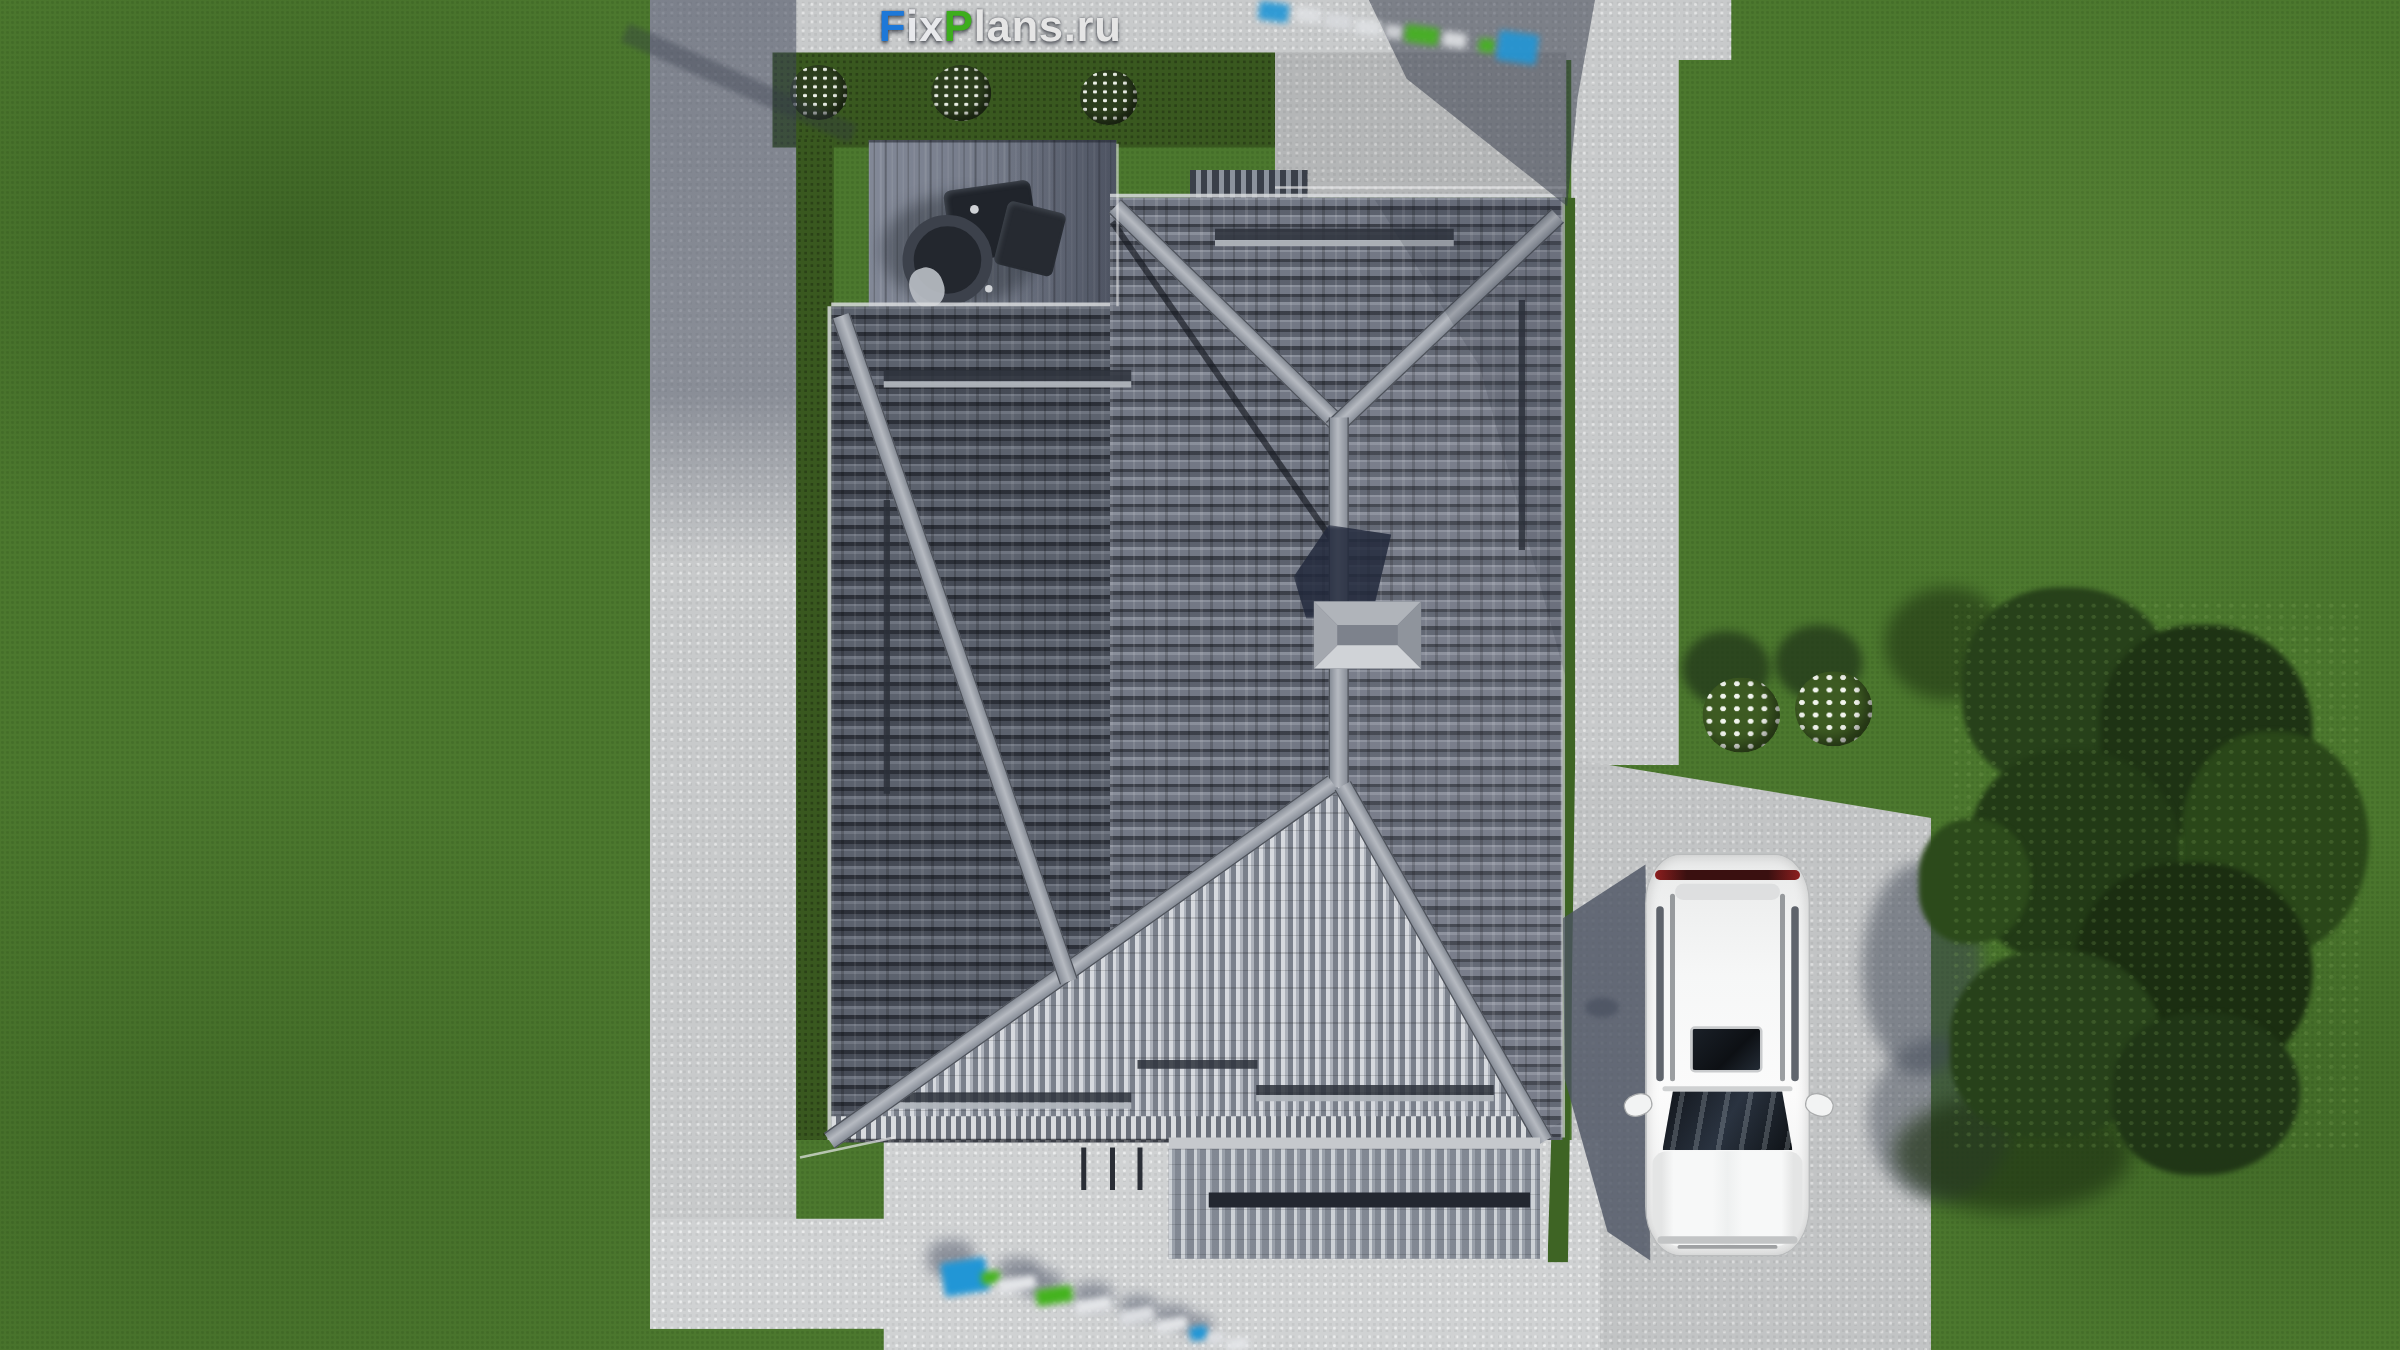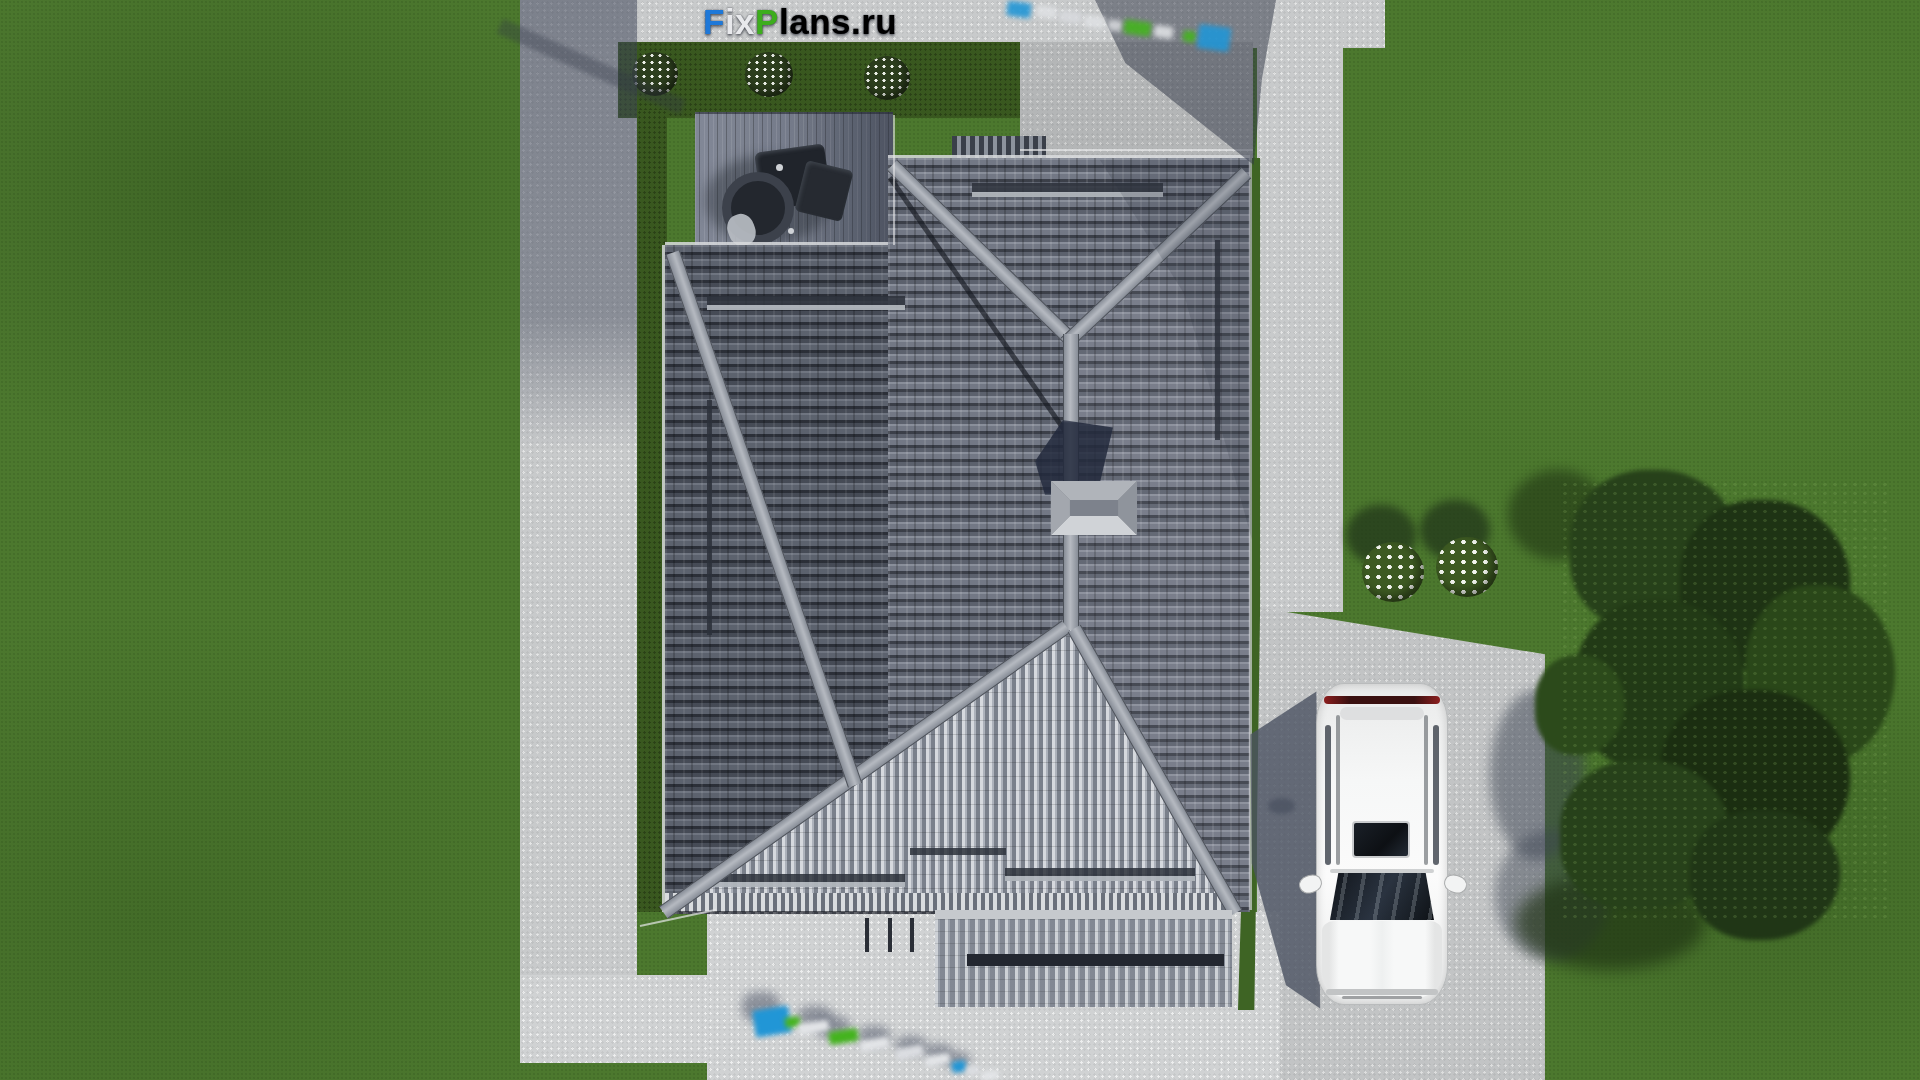--- a/index.html
+++ b/index.html
@@ -240,14 +240,14 @@
   <div class="abs wm" style="left:829px;top:1030px;width:29px;height:13px;background:#44b31e;transform:rotate(-9deg);"></div>
   <div class="abs wm" style="left:860px;top:1039px;width:29px;height:11px;background:#e3e5e8;transform:rotate(-10deg);"></div>
   <div class="abs wm" style="left:896px;top:1047px;width:27px;height:11px;background:#dcdee2;transform:rotate(-12deg);"></div>
   <div class="abs wm" style="left:925px;top:1055px;width:25px;height:10px;background:#e3e5e8;transform:rotate(-12deg);"></div>
   <div class="abs wm" style="left:952px;top:1061px;width:14px;height:11px;background:#2196d6;transform:rotate(-10deg);"></div>
   <div class="abs wm" style="left:966px;top:1066px;width:13px;height:9px;background:#dcdee2;transform:rotate(-10deg);"></div>
   <div class="abs wm" style="left:981px;top:1071px;width:18px;height:9px;background:#e3e5e8;transform:rotate(-10deg);"></div>
 </div>
 
 <div id="brand-logo" class="abs" style="left:703px;top:2px;">
-  <span style="color:#1e78d8;">F</span><span style="color:#e8e9ec;">ix</span><span style="color:#3dad1d;">P</span><span style="color:#000000;">lans.ru</span>
+  <span style="color:#1e78d8;">F</span><span style="color:#e8e9ec;">ix</span><span style="color:#3dad1d;">P</span><span style="color:#e5e5e5;">lans.ru</span>
 </div>
 
 </body></html>

